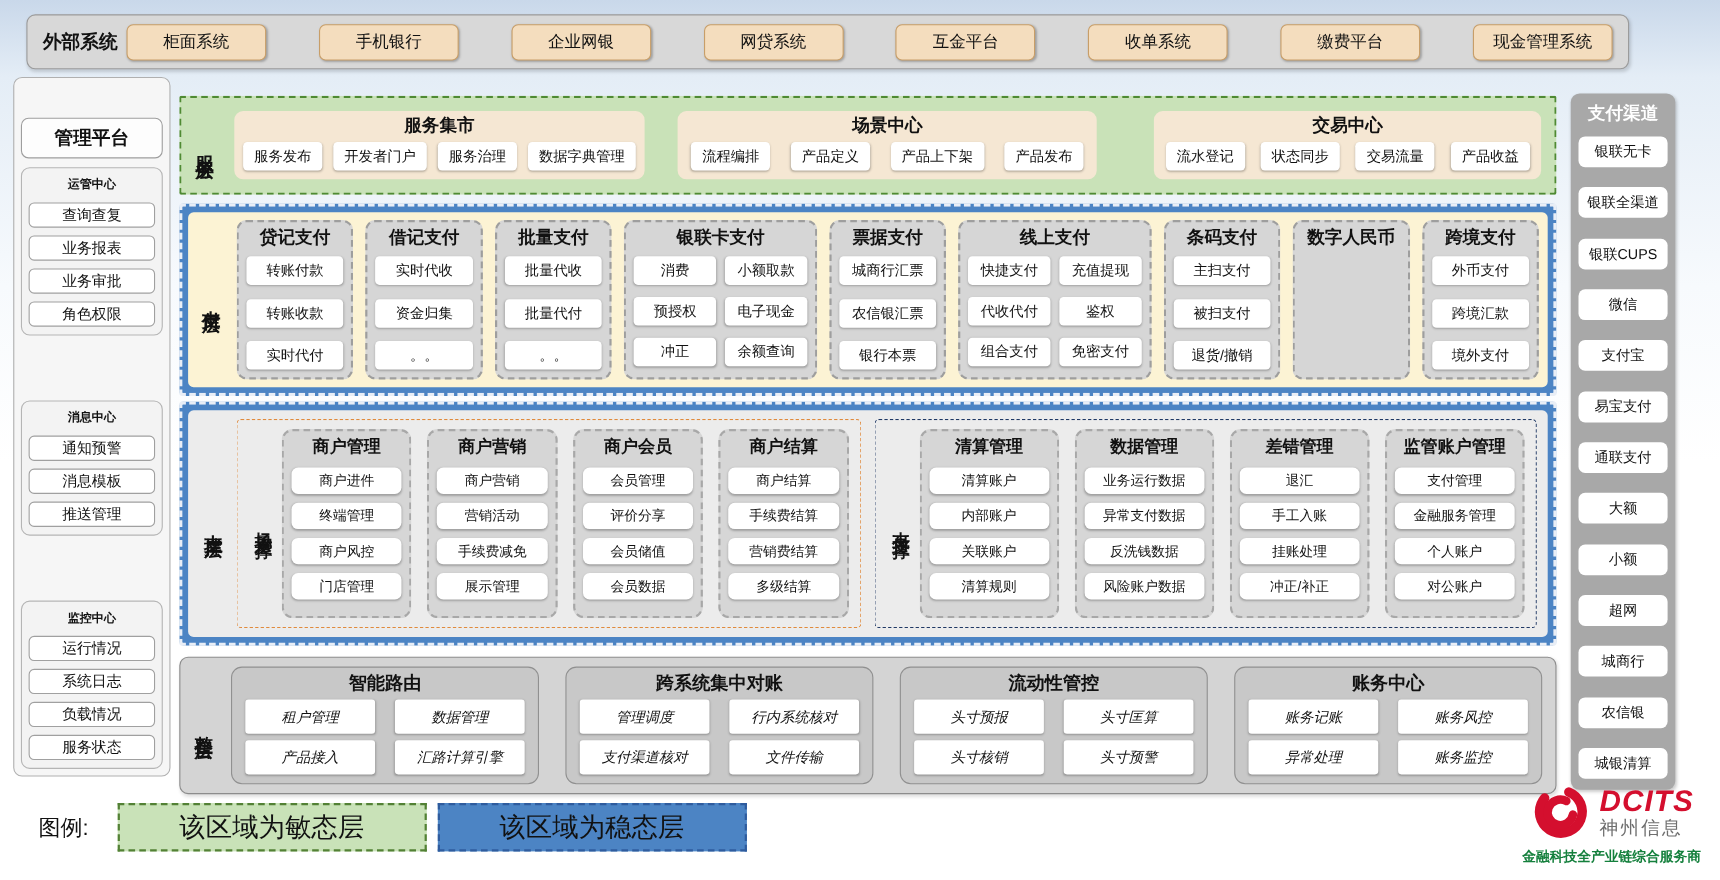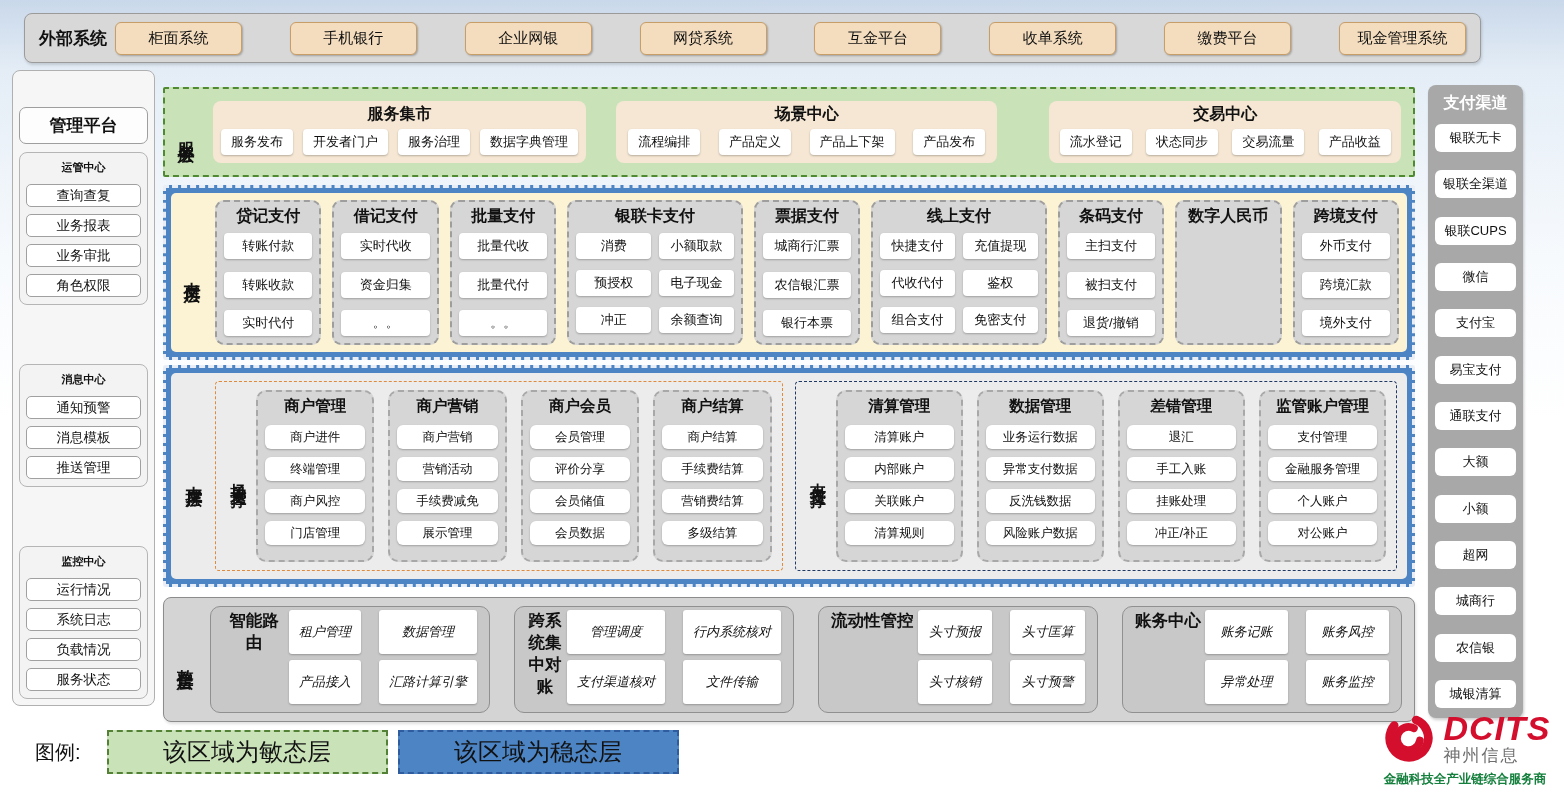--- a/index.html
+++ b/index.html
@@ -85,21 +85,21 @@
   .white-btn.sm { height:24px; font-size:12.5px; padding:0 4px; }
   .sup-group .white-btn { border-radius:6px; }
 
   
   .int-layer { margin-top:10px; height:125px; background:#d4d4d4; border:1px solid #8c8c8c;
     border-radius:8px; display:flex; align-items:center; gap:12px; padding:8px 12px 8px 8px;
     box-shadow:1px 2px 3px rgba(0,0,0,.12); }
   .int-layer > .v-label { font-size:17px; width:26px; }
   .int-groups { flex:1; display:flex; gap:24px; height:100%; }
   .int-group { flex:1; background:#c8c8c8; border:1px solid #909090; border-radius:10px;
-    padding:3px 12px 8px; display:flex; flex-direction:row; gap:4px; }
+    padding:3px 12px 8px; display:flex; flex-direction:column; gap:4px; }
   .int-title { font-weight:bold; font-size:16.5px; text-align:center; }
   .int-grid { flex:1; display:grid; grid-template-columns:1fr 1fr; gap:6px 18px;font-style:italic; }
   .int-grid .white-btn { height:auto; border-radius:3px; }
 
   
   .right-bar { position:absolute; left:1428px; top:70px; width:95px; height:633px;
     background:#a8a8a8; border-radius:8px; padding:8px 7px 10px;
     display:flex; flex-direction:column; box-shadow:1px 2px 3px rgba(0,0,0,.2);margin-top:15px; }
   .right-title { color:#fff; font-weight:bold; font-size:16px; text-align:center; margin-bottom:10px; }
   .right-list { flex:1; display:flex; flex-direction:column; justify-content:space-between; }
@@ -113,21 +113,21 @@
   .legend-box { width:281px; height:44px; display:flex; align-items:center; justify-content:center;
     font-size:24px; font-weight:500; }
   .legend-box.agile { background:#c9e2b8; border:2px dashed #538135; }
   .legend-box.stable { background:#4c84c4; border:2.5px dashed #2f5c9e; }
 
   
   .logo { position:absolute; right:14px; bottom:12px; width:170px; display:flex;
     flex-direction:column; align-items:center; }
   .logo-row { display:flex; align-items:center; gap:6px; }
   .logo-text { display:flex; flex-direction:column; line-height:1.1; }
-  .logo-brand { color:#d40f2e; font-weight:bold; font-style:italic; font-size:34px; letter-spacing:1px; }
+  .logo-brand { color:#d40f2e; font-weight:bold; font-style:italic; font-size:27px; letter-spacing:1px; }
   .logo-name { color:#6e6e6e; font-size:17px; letter-spacing:2px; }
   .logo-tagline { color:#15803d; font-weight:bold; font-size:12.5px; margin-top:4px; white-space:nowrap; }
 </style>
 </head>
 <body>
 
 <div class="ext-bar">
   <div class="ext-title">外部系统</div>
   <div class="ext-list">
       <div class="tan-btn">柜面系统</div>

